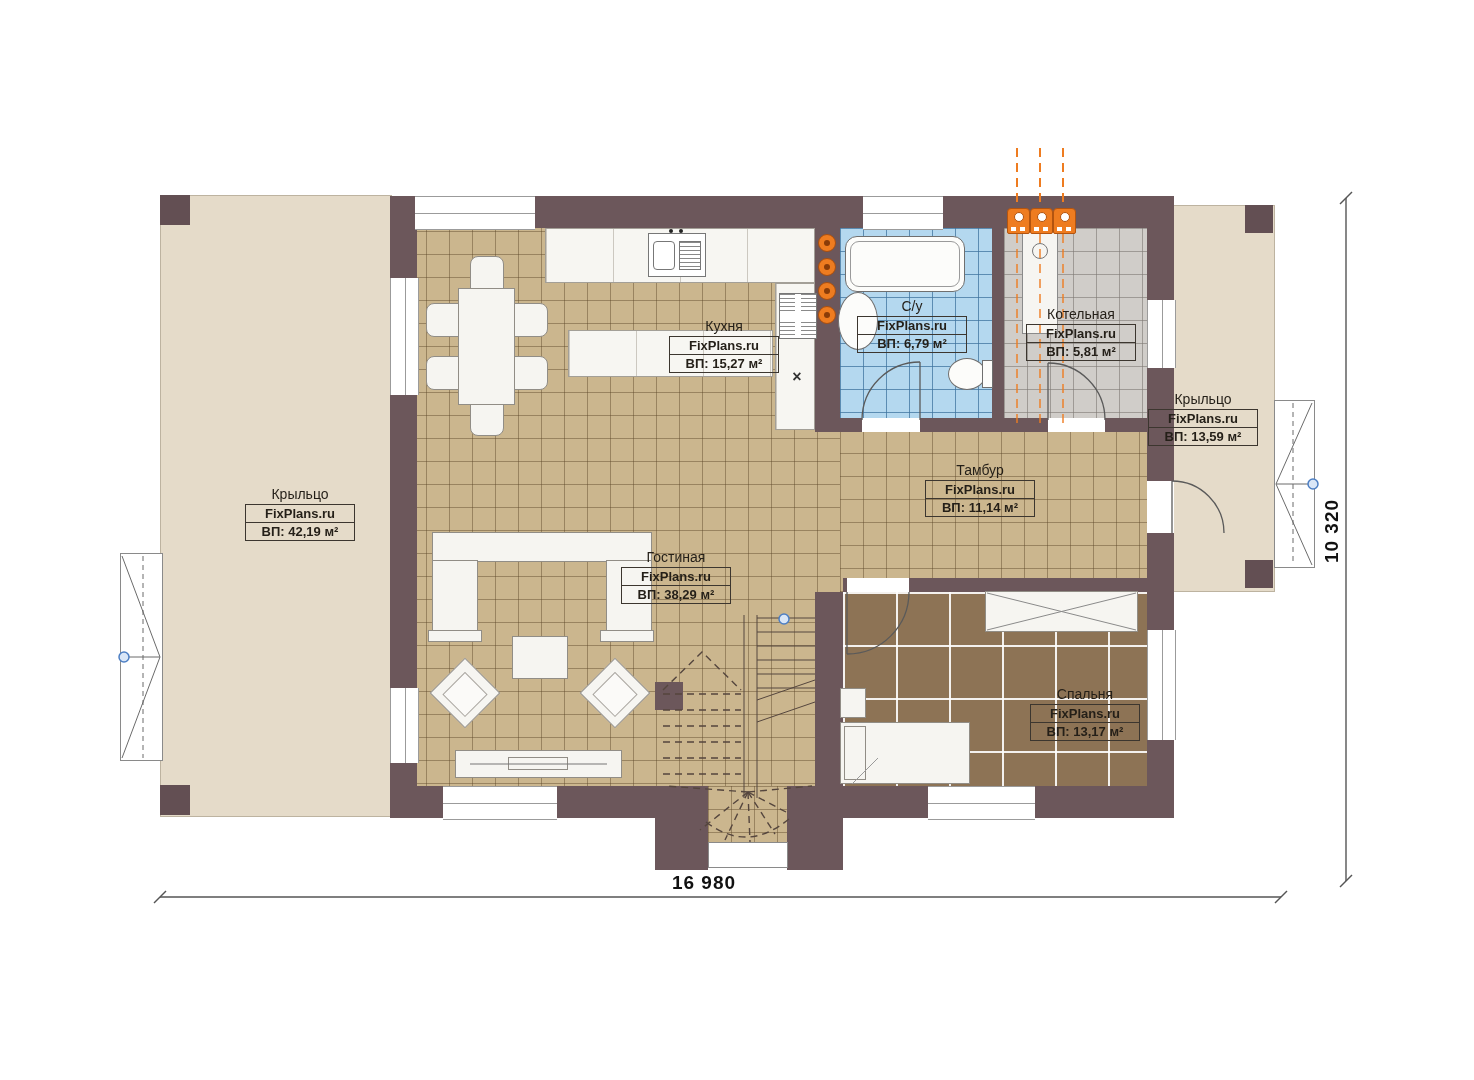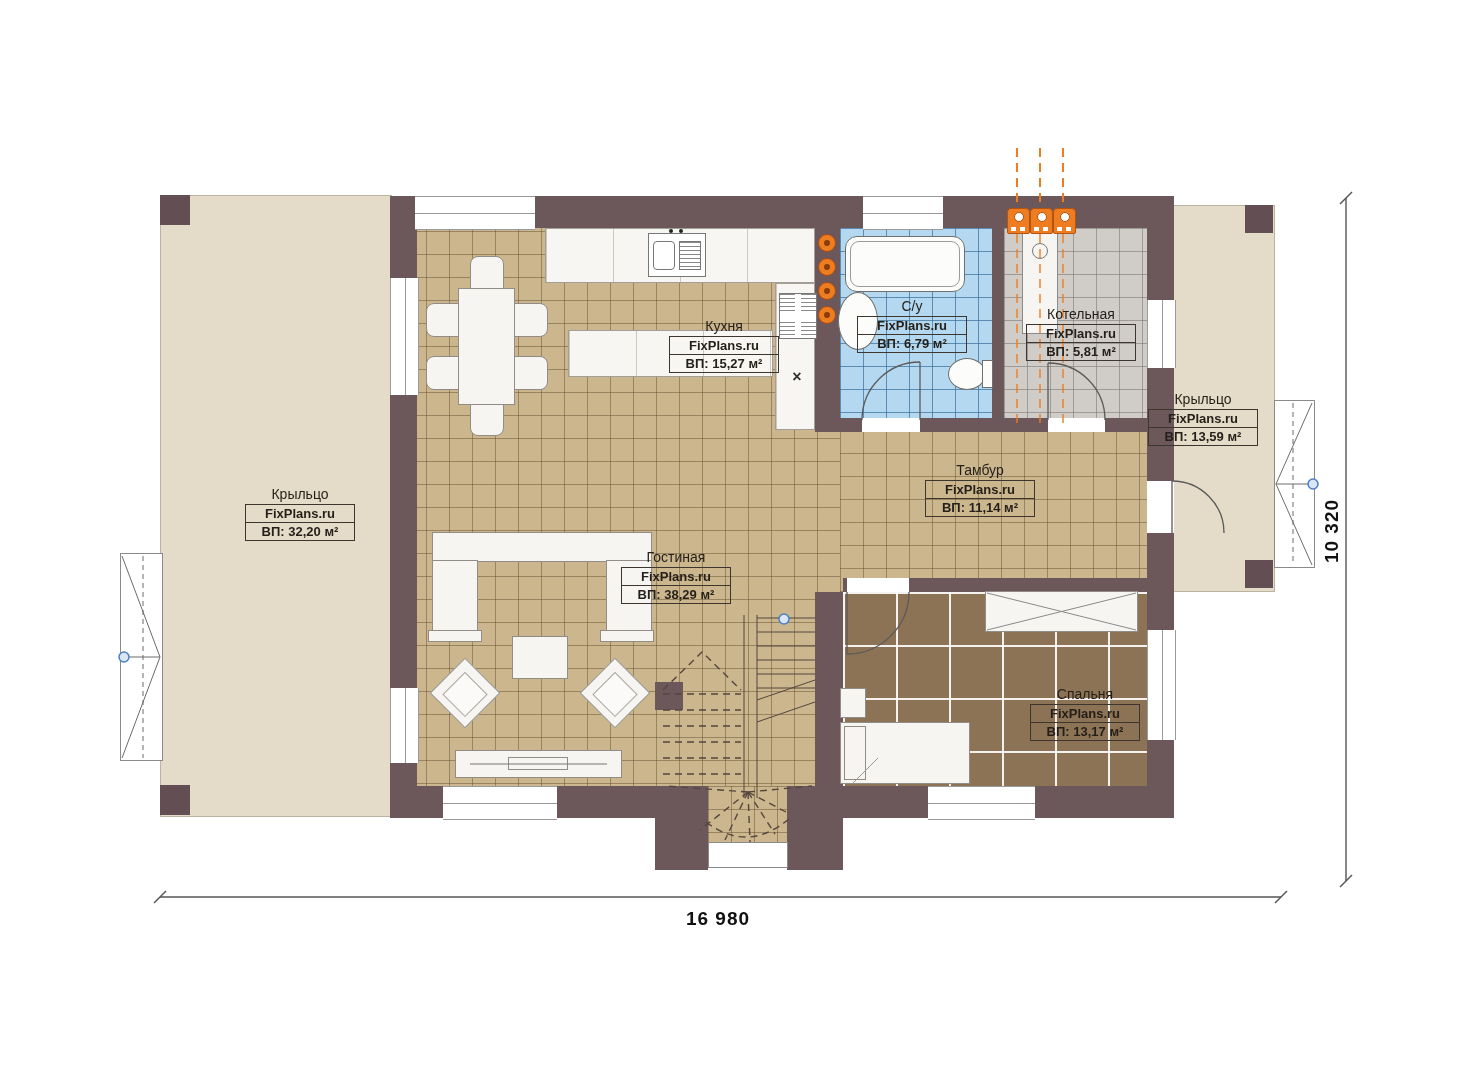--- a/index.html
+++ b/index.html
@@ -167,21 +167,21 @@
   <div class="furn" style="left:844px;top:726px;width:22px;height:54px;"></div>
 
   <div class="steps" style="left:120px;top:553px;width:43px;height:208px;"></div>
   <div class="steps" style="left:1274px;top:400px;width:41px;height:168px;"></div>
   <div class="steps" style="left:708px;top:842px;width:80px;height:26px;"></div>
 
   <div class="room-label" style="left:245px;top:486px;">
     <div class="rl-name">Крыльцо</div>
     <div class="rl-box">
       <div class="rl-brand">FixPlans.ru</div>
-      <div class="rl-area">ВП: 32,20 м²</div>
+      <div class="rl-area">ВП: 42,19 м²</div>
     </div>
   </div>
   <div class="room-label" style="left:669px;top:318px;">
     <div class="rl-name">Кухня</div>
     <div class="rl-box">
       <div class="rl-brand">FixPlans.ru</div>
       <div class="rl-area">ВП: 15,27 м²</div>
     </div>
   </div>
   <div class="room-label" style="left:857px;top:298px;">
@@ -220,21 +220,21 @@
     </div>
   </div>
   <div class="room-label" style="left:1030px;top:686px;">
     <div class="rl-name">Спальня</div>
     <div class="rl-box">
       <div class="rl-brand">FixPlans.ru</div>
       <div class="rl-area">ВП: 13,17 м²</div>
     </div>
   </div>
 
-  <div class="dim-label" style="left:653px;top:872px;width:130px;margin-top:36px;">16 980</div>
+  <div class="dim-label" style="left:639px;top:872px;width:130px;">16 980</div>
   <div class="dim-label" style="left:1292px;top:520px;width:80px;transform:rotate(-90deg);">10 320</div>
 
   <svg class="overlay" width="1474" height="1080" viewBox="0 0 1474 1080">
 
     <g stroke="#5a5a5a" stroke-width="1.3" fill="none">
       <path d="M 862 420 A 58 58 0 0 1 920 362"></path>
         <line x1="920" y1="420" x2="920" y2="362"></line>
       <path d="M 1105 420 A 57 57 0 0 0 1048 363"></path>
         <line x1="1048" y1="420" x2="1048" y2="363"></line>
       <path d="M 909 592 A 62 62 0 0 1 847 654"></path>

